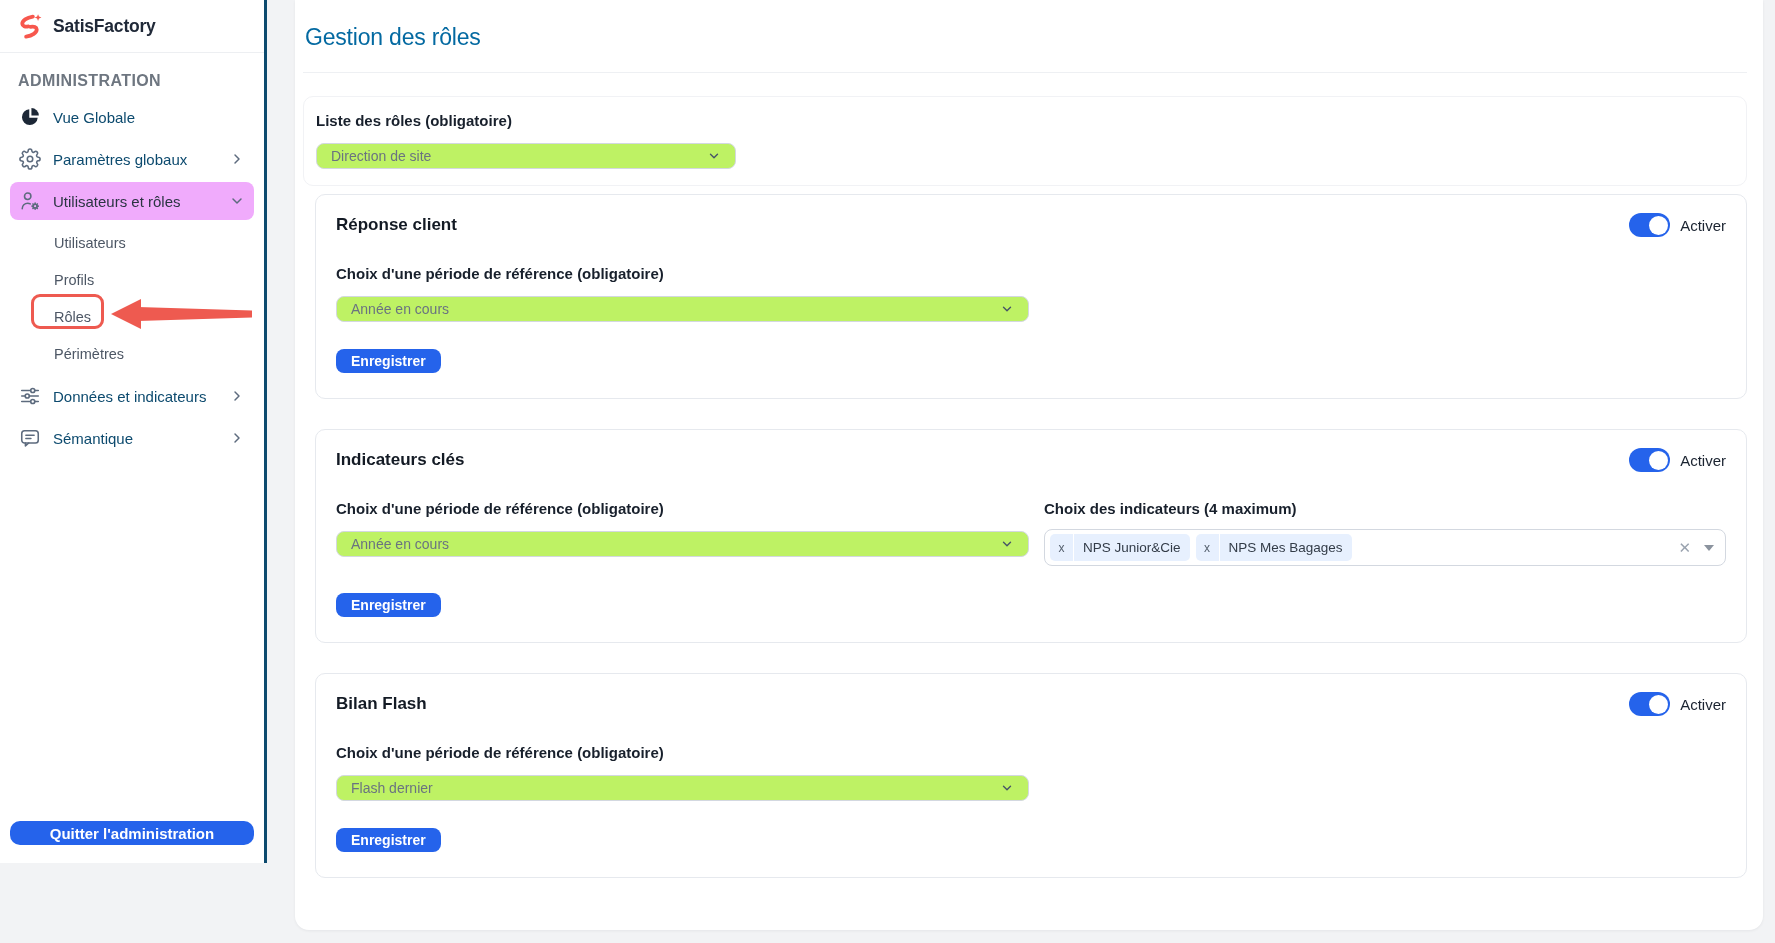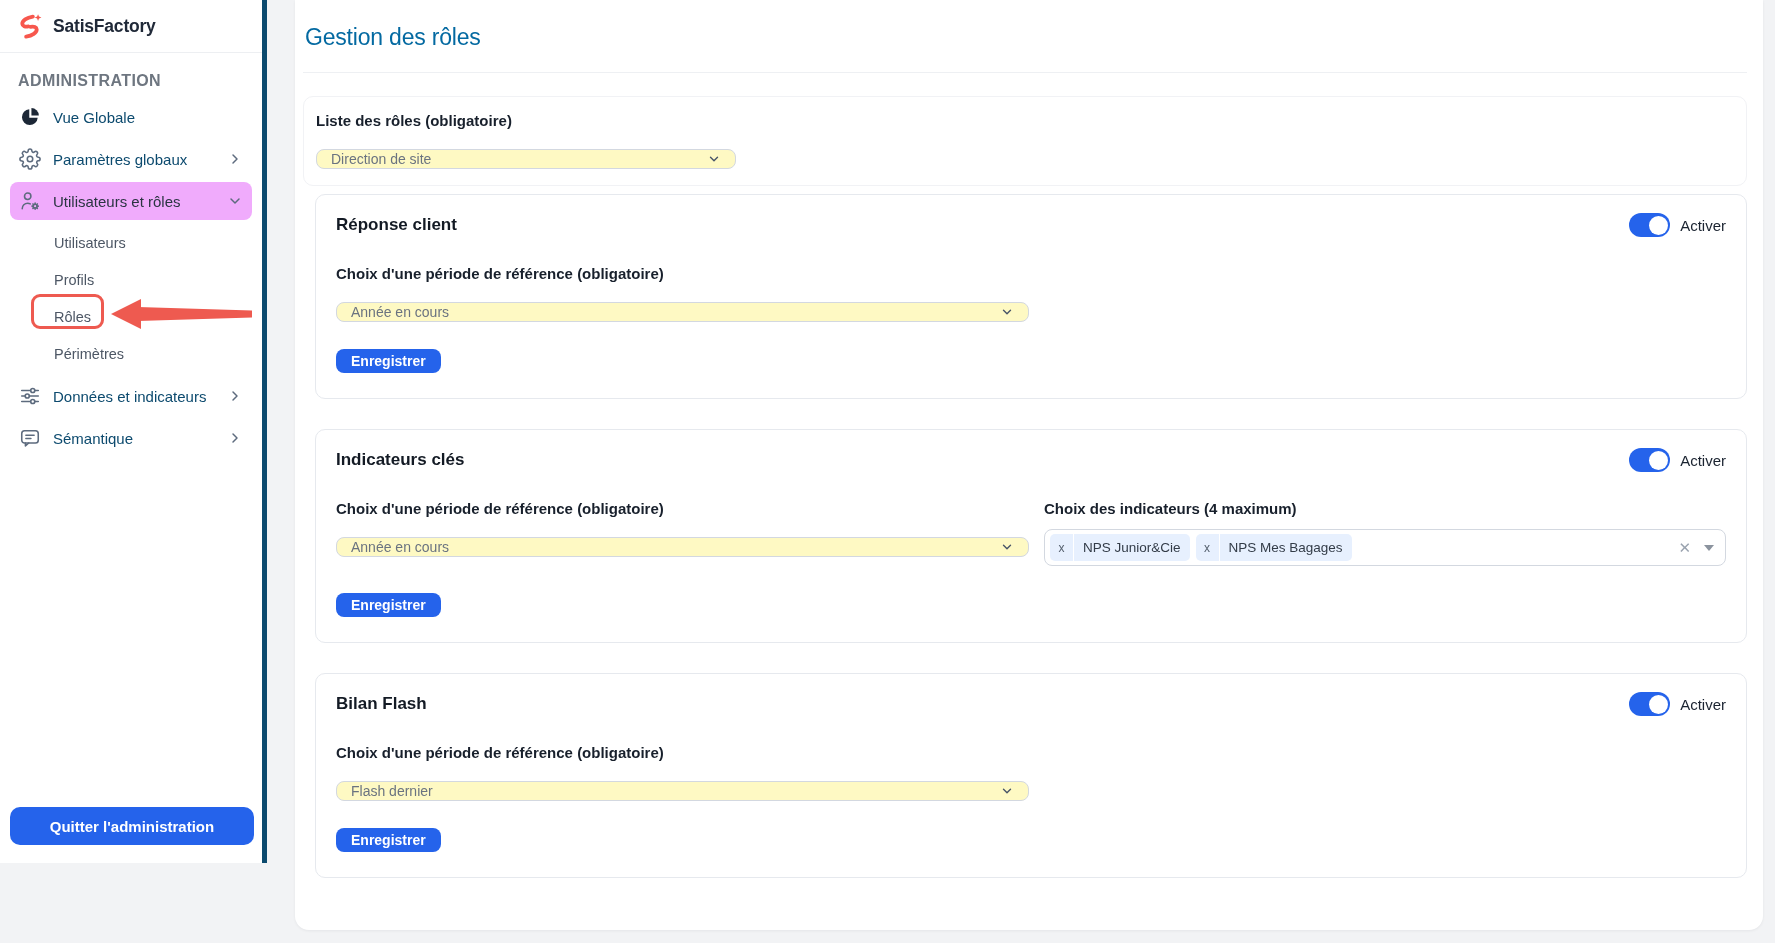--- a/index.html
+++ b/index.html
@@ -8,21 +8,21 @@
     font-family: "Liberation Sans", sans-serif;
     background:#f2f3f5;
     display:flex;
     overflow:hidden;
     color:#1a212c;
   }
 
   
   .sidebar {
     width:267px; height:863px; flex-shrink:0;
-    background:#fff; border-right:5px solid #0c4a6e;
+    background:#fff; border-right:3px solid #0c4a6e;
     position:relative;
   }
   .logo-row {
     height:53px; display:flex; align-items:center; gap:10px;
     padding:0 16px; border-bottom:1px solid #edeff2;
   }
   .brand-name { font-size:17.5px; font-weight:700; color:#202938; letter-spacing:-0.2px; }
 
   .nav { padding:0 10px; }
   .section-label {
@@ -37,21 +37,21 @@
   .nav-item.active { background:#f0abfc; color:#2a3442; }
   .nav-item .nav-icon { width:22px; height:22px; color:#5d6b7e; flex-shrink:0; display:flex; }
   .nav-item .chev { margin-left:auto; color:#5d6b7e; display:flex; }
   .nav-sub {
     height:37px; display:flex; align-items:center;
     padding-left:44px; font-size:14.5px; color:#4d5765; cursor:pointer;
   }
   .nav-item.mt { margin-top:5px; }
 
   .exit-btn {
-    position:absolute; left:10px; bottom:18px; width:244px; height:38px;
+    position:absolute; left:10px; bottom:18px; width:244px; height:24px;
     background:#2563eb; border:none; border-radius:10px;
     color:#fff; font-size:15px; font-weight:600; cursor:pointer;
     font-family:"Liberation Sans", sans-serif;
   }
 
   
   .roles-box {
     position:absolute; left:31px; top:294px; width:73px; height:35px;
     border:3px solid #ee5a50; border-radius:9px; pointer-events:none;
   }
@@ -67,21 +67,21 @@
   }
   .page-header { padding:24px 0 21px 2px; border-bottom:1px solid #eef0f3; }
   .page-title { font-size:23px; font-weight:400; color:#0369a1; letter-spacing:-0.2px; }
 
   .section-roles {
     margin-top:23px; border:1px solid #f1f2f5; border-radius:10px;
     padding:15px 12px 16px;
   }
   .field-label { font-size:15px; font-weight:600; color:#18202c; }
   .select {
-    margin-top:20px; height:20px; background:#fef9c3;
+    margin-top:14px; height:26px; background:#bef264;
     border:1px solid #d3d8e0; border-radius:8px;
     display:flex; align-items:center; justify-content:space-between;
     padding:0 14px; font-size:14px; color:#6a7380; cursor:pointer;
   }
   .select-sm { width:420px; }
   .select-lg { width:693px; }
   .select .chevron { display:flex; color:#475467; }
 
   .card {
     border:1px solid #e6e9ee; border-radius:10px;

